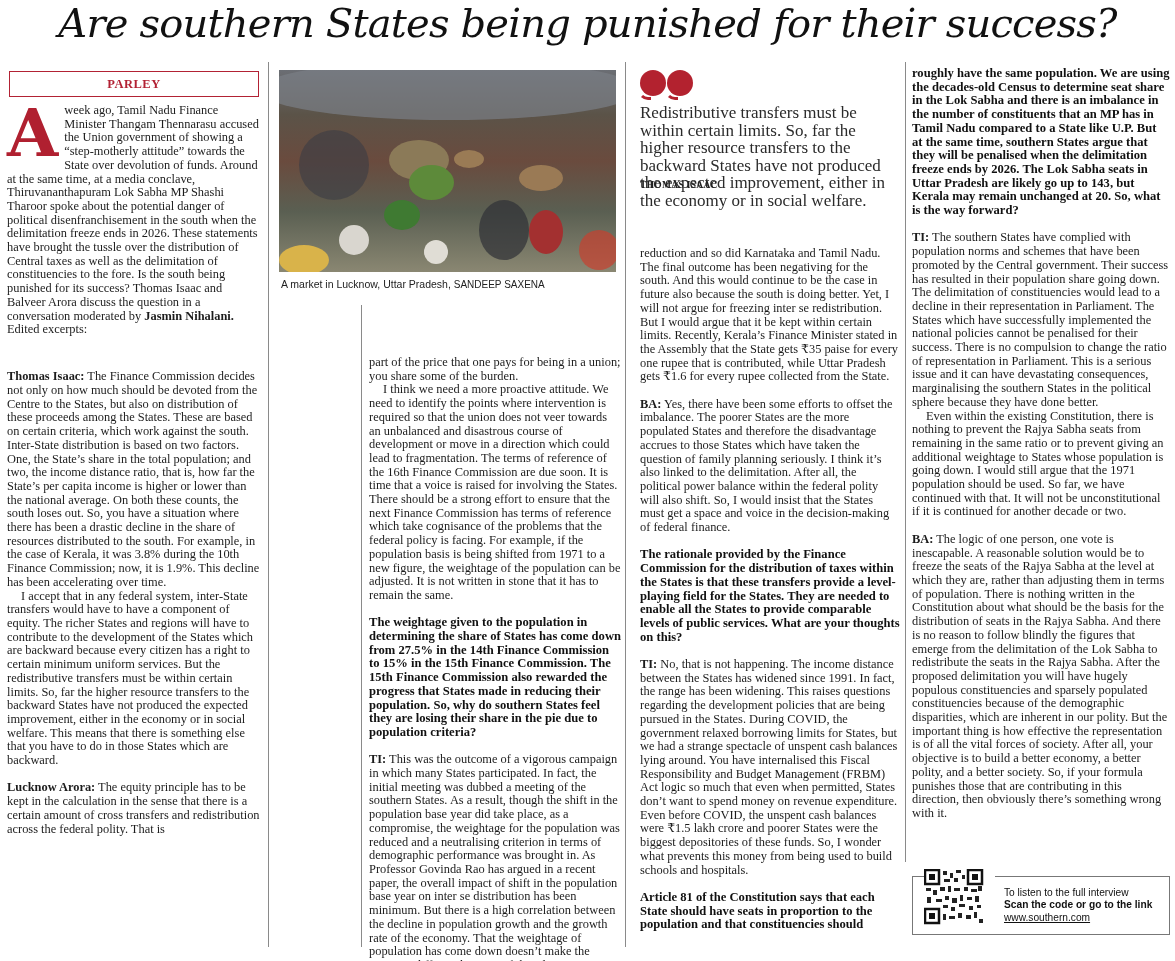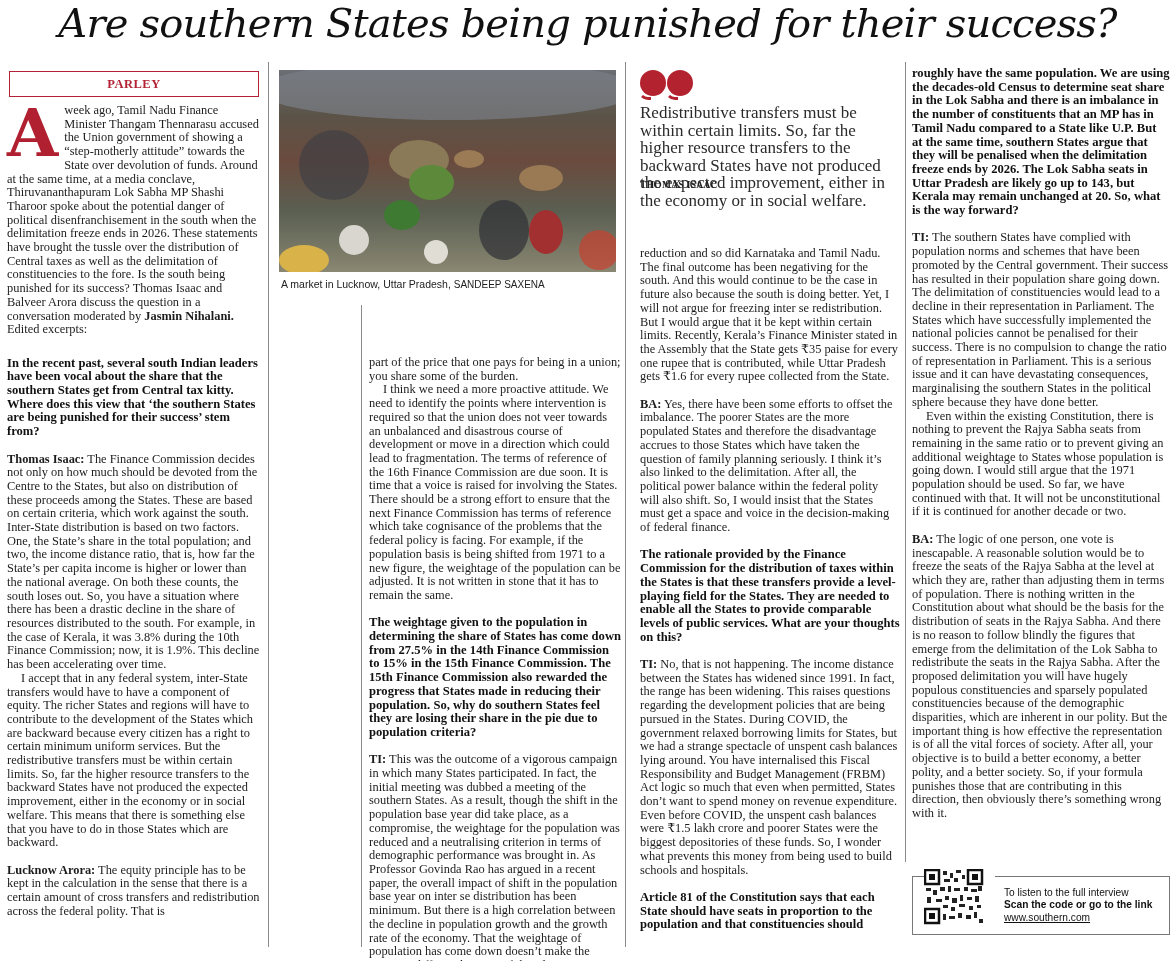--- a/index.html
+++ b/index.html
@@ -78,21 +78,20 @@
 <div class="vrule" style="left:905px; top:62px; height:800px;"></div>
 
 <div id="parley-box">PARLEY</div>
 
 <div class="col" style="left:7px; top:104px; width:256px;">
   <p>
     <span class="dropcap">A</span><span>week ago, Tamil Nadu Finance Minister Thangam Thennarasu accused the Union government of showing a “step-motherly attitude” towards the State over devolution of funds. Around at the same time, at a media conclave, Thiruvananthapuram Lok Sabha MP Shashi Tharoor spoke about the potential danger of political disenfranchisement in the south when the delimitation freeze ends in 2026. These statements have brought the tussle over the distribution of Central taxes as well as the delimitation of constituencies to the fore. Is the south being punished for its success? Thomas Isaac and Balveer Arora discuss the question in a conversation moderated by </span><b>Jasmin Nihalani.</b><span> Edited excerpts:</span>
   </p>
   <div class="gap"></div>
   <div class="gap" style="height:6px"></div>
-  <p class="q">In the recent past, several south Indian leaders have been vocal about the share that the southern States get from Central tax kitty. Where does this view that ‘the southern States are being punished for their success’ stem from?</p>
   <div class="gap"></div>
   <p><b>Thomas Isaac:</b><span> The Finance Commission decides not only on how much should be devoted from the Centre to the States, but also on distribution of these proceeds among the States. These are based on certain criteria, which work against the south. Inter-State distribution is based on two factors. One, the State’s share in the total population; and two, the income distance ratio, that is, how far the State’s per capita income is higher or lower than the national average. On both these counts, the south loses out. So, you have a situation where there has been a drastic decline in the share of resources distributed to the south. For example, in the case of Kerala, it was 3.8% during the 10th Finance Commission; now, it is 1.9%. This decline has been accelerating over time.</span></p>
   <p class="indent">I accept that in any federal system, inter-State transfers would have to have a component of equity. The richer States and regions will have to contribute to the development of the States which are backward because every citizen has a right to certain minimum uniform services. But the redistributive transfers must be within certain limits. So, far the higher resource transfers to the backward States have not produced the expected improvement, either in the economy or in social welfare. This means that there is something else that you have to do in those States which are backward.</p>
   <div class="gap"></div>
   <p><b>Lucknow Arora:</b><span> The equity principle has to be kept in the calculation in the sense that there is a certain amount of cross transfers and redistribution across the federal polity. That is</span></p>
 </div>
 
 <div id="photo">
   <div class="blob" style="left:-20px;top:-10px;width:380px;height:60px;background:#7b7f86;opacity:.7"></div>
   <div class="blob" style="left:110px;top:70px;width:60px;height:40px;background:#8b7a58"></div>

